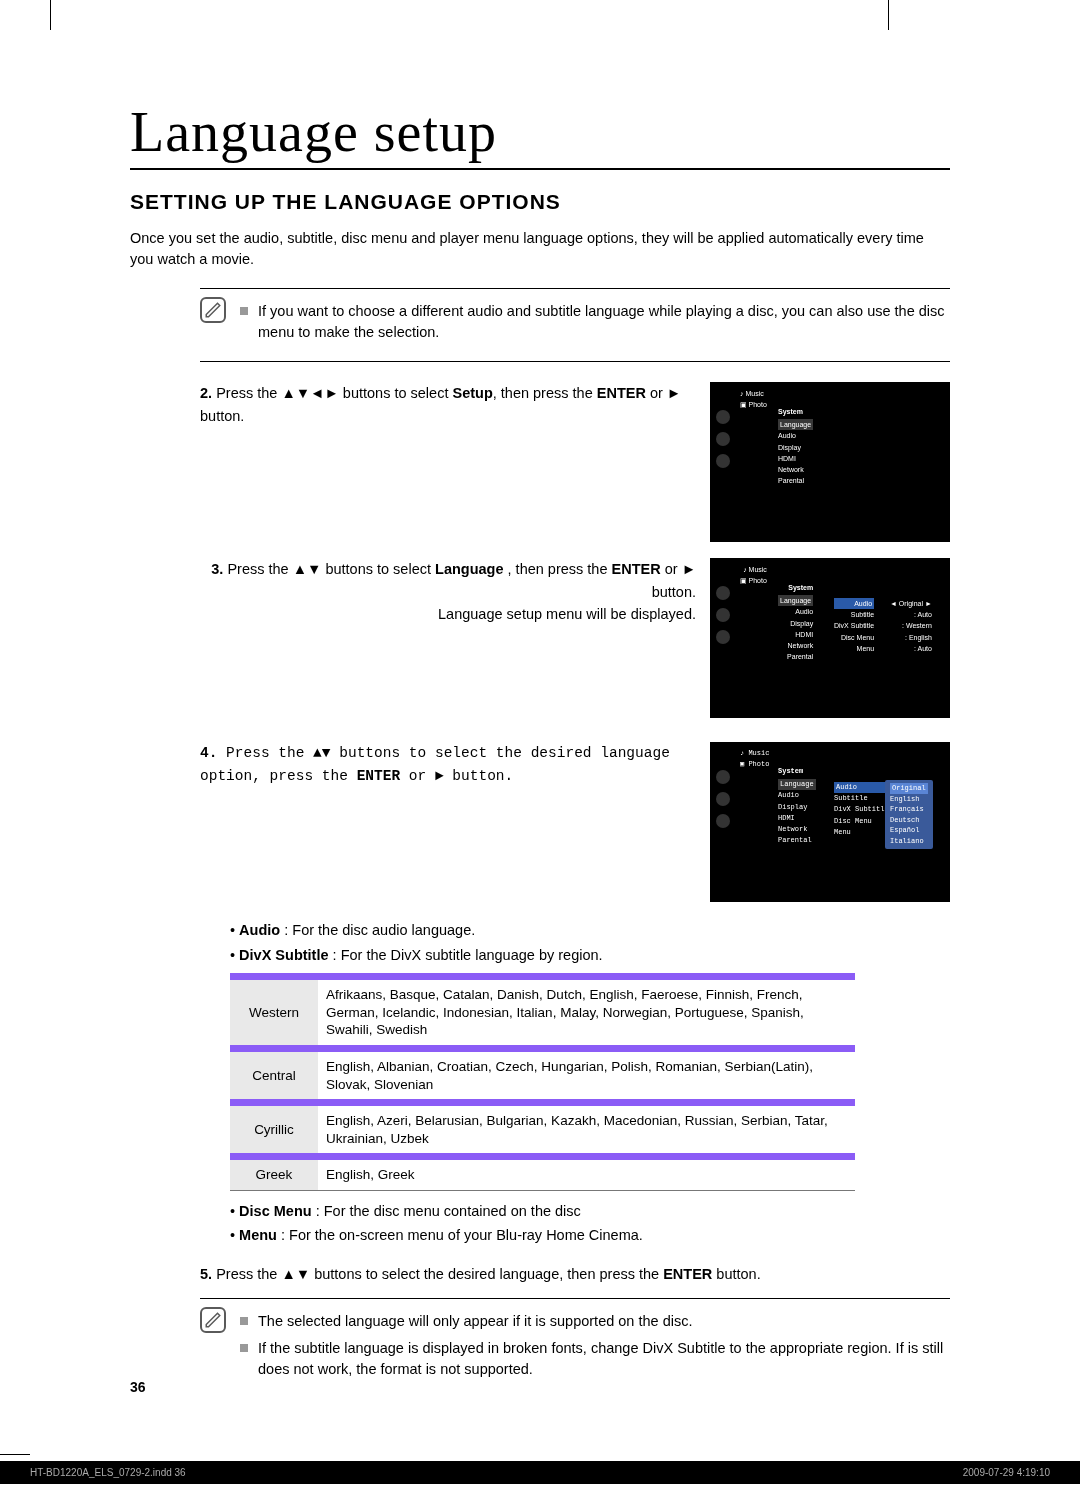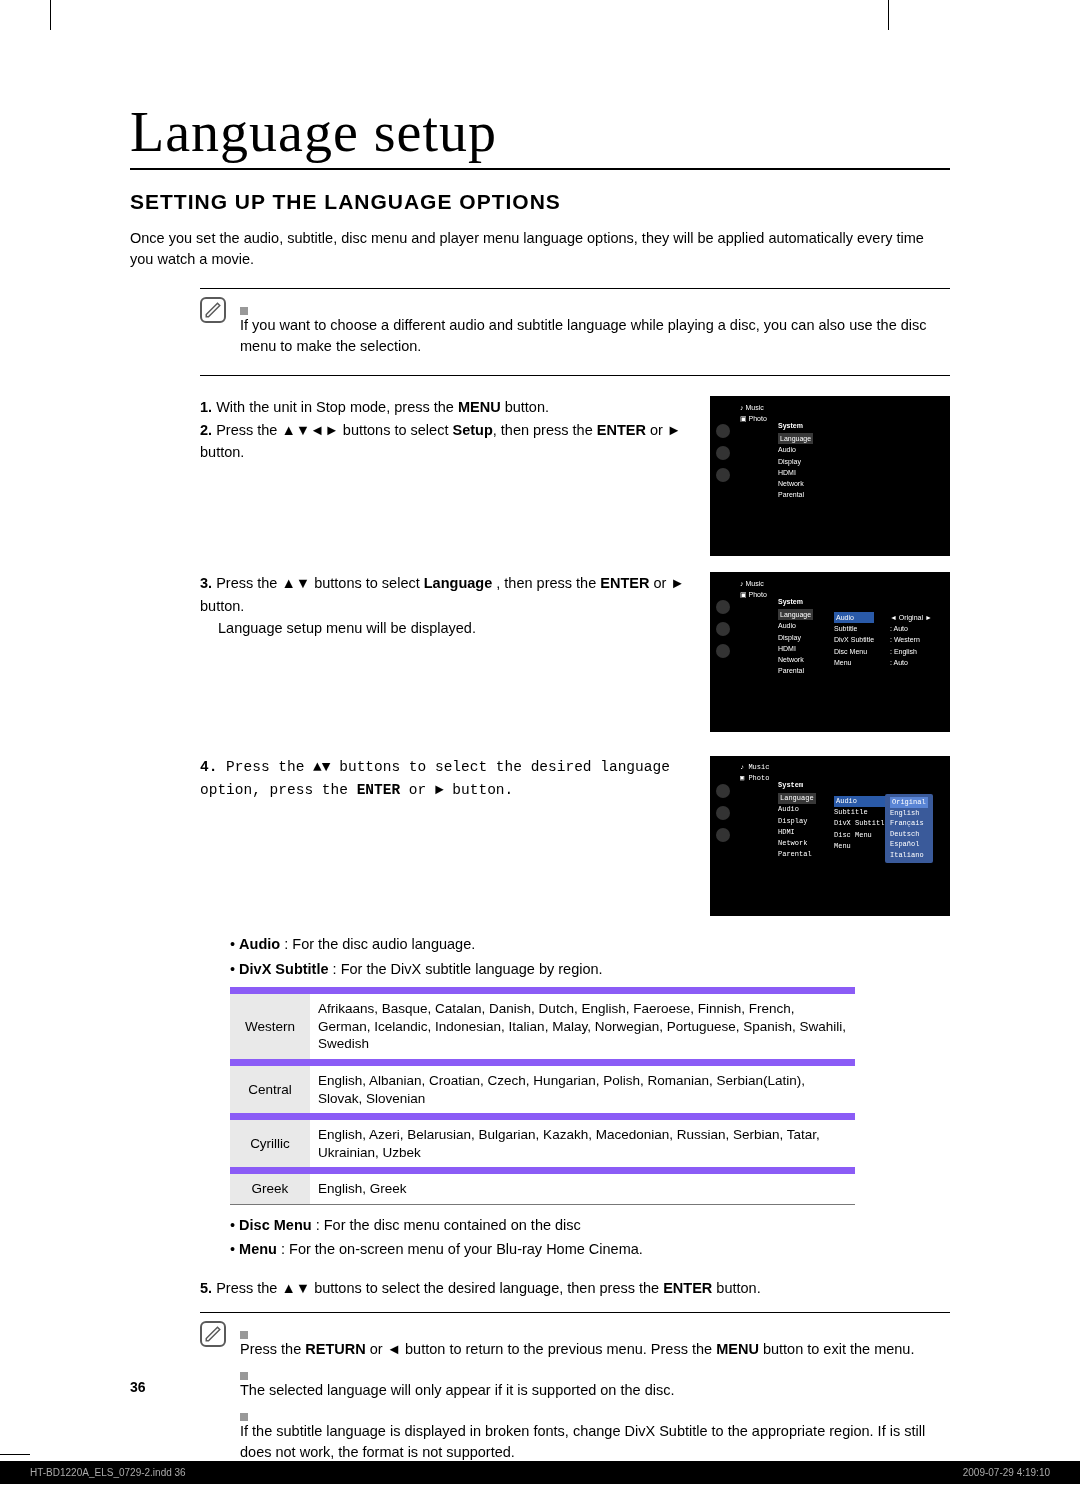--- a/index.html
+++ b/index.html
@@ -68,21 +68,20 @@
   }
   .note-icon svg { width: 18px; height: 18px; }
   .note-body {
     margin-left: 40px;
     font-size: 14.5px;
     line-height: 1.45;
   }
   .note-body .bullet-row {
     display: flex;
     margin-bottom: 6px;
-    flex-direction: column;
   }
   .note-body .sq {
     width: 8px; height: 8px; background: #999; margin-right: 10px; margin-top: 6px; flex-shrink: 0;
   }
 
   .steps {
     margin-top: 20px;
     margin-left: 70px;
   }
   .step-row {
@@ -168,21 +167,21 @@
     font-size: 13.5px;
   }
   table.region td {
     border-top: 7px solid #8b5cf6;
     border-bottom: 1px solid #777;
     padding: 6px 8px;
     vertical-align: middle;
     line-height: 1.3;
   }
   table.region td.k {
-    width: 80px;
+    width: 88px;
     background: #e9e9e9;
     text-align: center;
   }
 
   .post-list {
     margin-left: 100px;
     margin-top: 8px;
     font-size: 14.5px;
     line-height: 1.7;
   }
@@ -244,21 +243,20 @@
         <div class="sq"></div>
         <div>If you want to choose a different audio and subtitle language while playing a disc, you can also use the disc menu to make the selection.</div>
       </div>
     </div>
   </div>
 
   <div class="steps">
 
     <div class="step-row">
       <div class="step-text">
-        <div><b>1.</b> <span>With the unit in Stop mode, press the </span><b>MENU</b><span> button.</span></div>
         <div><b>2.</b> <span>Press the ▲▼◄► buttons to select </span><b>Setup</b><span>, then press the </span><b>ENTER</b><span> or ► button.</span></div>
       </div>
       <div class="mock">
         <div class="side-list">
           <div>♪ <span>Music</span></div>
           <div>▣ <span>Photo</span></div>
         </div>
         <div class="side-icons">
             <div></div>
             <div></div>
@@ -269,21 +267,21 @@
           <div class="hl">Language</div>
           <div>Audio</div>
           <div>Display</div>
           <div>HDMI</div>
           <div>Network</div>
           <div>Parental</div>
         </div>
       </div>
     </div>
 
-    <div class="step-row" style="margin-top:8px;">
+    <div class="step-row" style="margin-top:8px;text-align:right;">
       <div class="step-text">
         <div><b>3.</b> <span>Press the ▲▼ buttons to select </span><b>Language</b><span> , then press the </span><b>ENTER</b><span> or ► button.</span></div>
         <div style="margin-left:18px;">Language setup menu will be displayed.</div>
       </div>
       <div class="mock">
         <div class="side-list">
           <div>♪ <span>Music</span></div>
           <div>▣ <span>Photo</span></div>
         </div>
         <div class="side-icons">
@@ -397,24 +395,20 @@
 
   <div class="note-block no-bottom" style="margin-top:16px;">
     <div class="note-icon">
       <svg viewBox="0 0 24 24">
           <path d="M3 18 L18 3 L21 6 L6 21 L3 21 Z" fill="none" stroke="#5a5a5a" stroke-width="2"></path>
         </svg>
     </div>
     <div class="note-body">
       <div class="bullet-row">
           <div class="sq"></div>
-        <div><span>Press the </span><b>RETURN</b><span> or ◄ button to return to the previous menu. Press the </span><b>MENU</b><span> button to exit the menu.</span></div>
-      </div>
-      <div class="bullet-row">
-          <div class="sq"></div>
         <div>The selected language will only appear if it is supported on the disc.</div>
       </div>
       <div class="bullet-row">
           <div class="sq"></div>
         <div>If the subtitle language is displayed in broken fonts, change DivX Subtitle to the appropriate region. If is still does not work, the format is not supported.</div>
       </div>
     </div>
   </div>
 
 </div>

